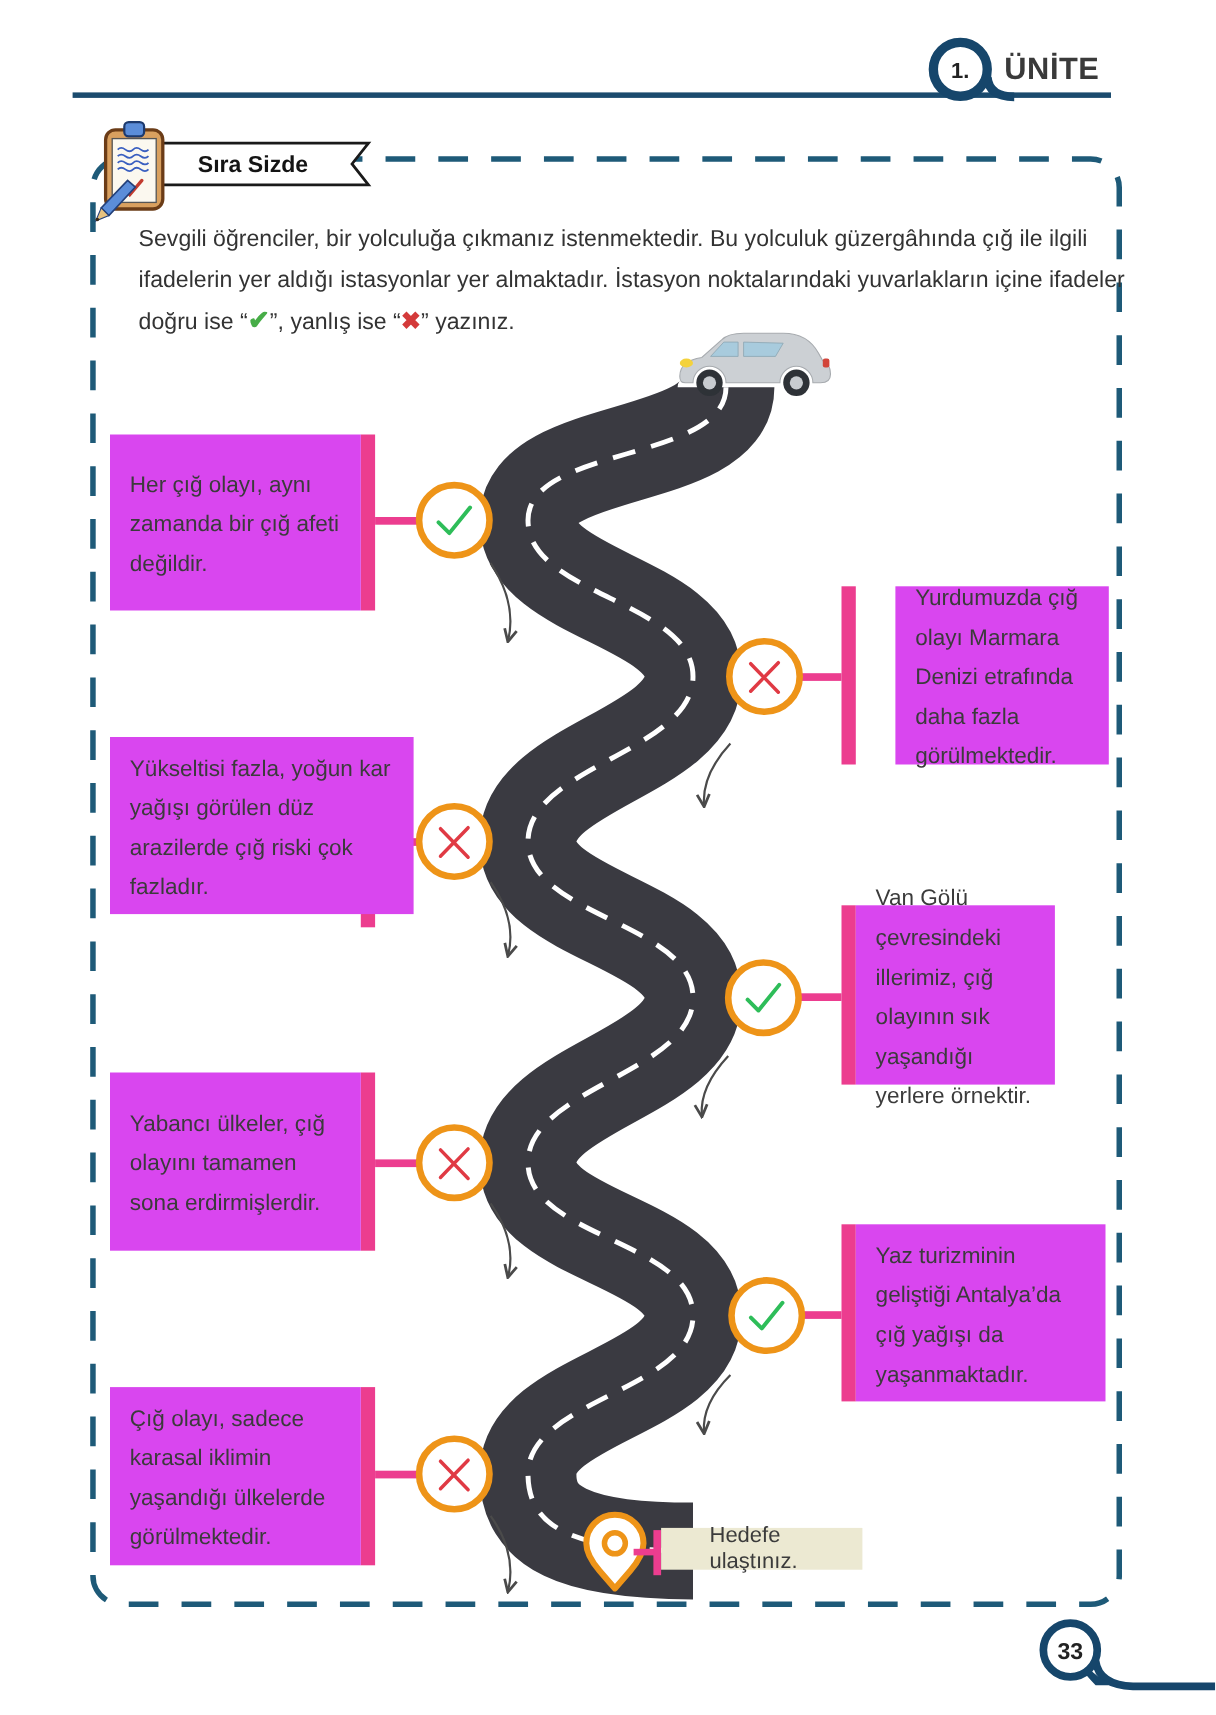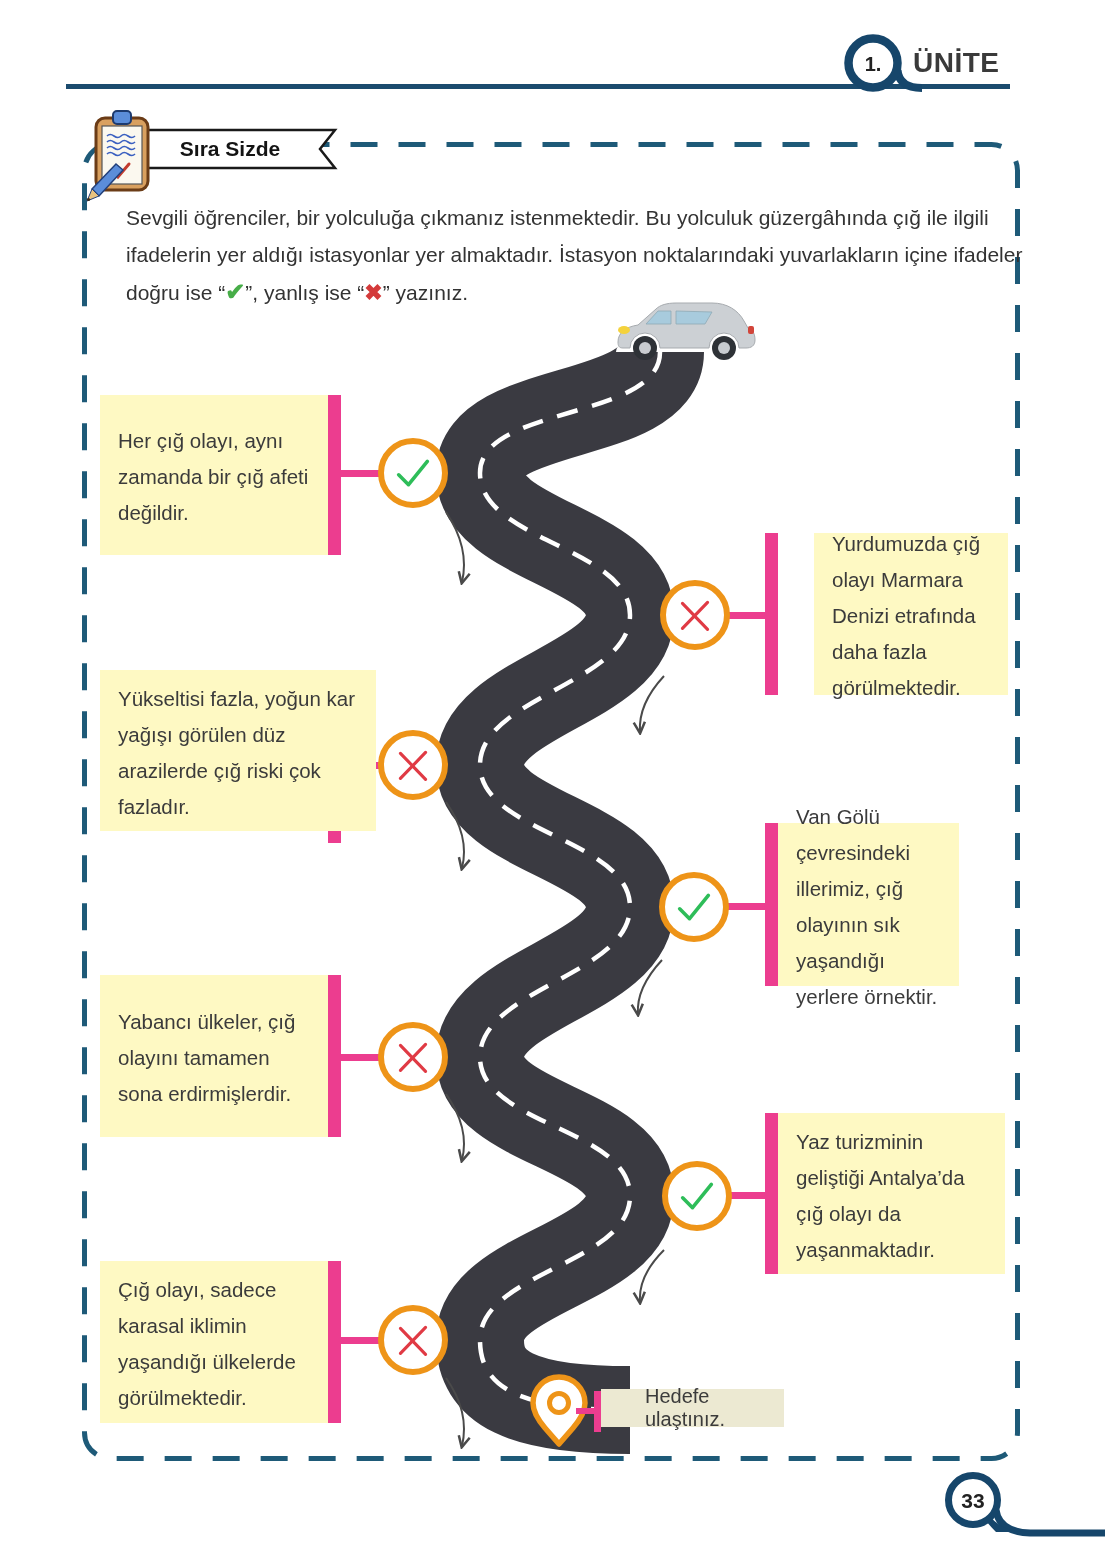--- a/index.html
+++ b/index.html
@@ -15,21 +15,21 @@
 
   
   .intro{left:100px;top:199px;width:908px;font-size:21px;line-height:37px;color:#333;margin-left:26px;}
   .intro .chk{color:#47ad48;font-weight:bold;font-size:24px;}
   .intro .crs{color:#d43a3a;font-weight:bold;font-size:22px;}
 
   
   .ribbon-text{font:bold 21px "Liberation Sans",sans-serif;fill:#141414;}
 
   
-  .sbox{background:#fef9c3;box-sizing:border-box;display:flex;align-items:center;
+  .sbox{background:#d946ef;box-sizing:border-box;display:flex;align-items:center;
         padding:6px 14px 2px 18px;font-size:20.5px;line-height:36px;color:#3b3b3b;}
   .pinkbar{background:#ec3d8f;}
   .connector{background:#ec3d8f;}
   .circle{width:70px;height:70px;box-sizing:border-box;border:6px solid #ee9418;border-radius:50%;
           background:#fff;display:flex;align-items:center;justify-content:center;}
   .circle svg{width:52px;height:52px;display:none;}
   .circle.mark-check svg.check{display:block;}
   .circle.mark-cross svg.cross{display:block;}
 
   .goal-box{background:#ece9d2;box-sizing:border-box;display:flex;align-items:center;
@@ -194,21 +194,21 @@
   <div class="abs circle mark-cross" style="left:378px;top:1022px;">
 
     <svg class="cross" viewBox="0 0 58 58">
         <path d="M15,16 L43,45 M43,15 L15,44" fill="none" stroke="#e03a44" stroke-width="3.5" stroke-linecap="round"></path>
       </svg>
   </div>
 
   <div class="abs pinkbar" style="left:765px;top:1113px;width:13px;height:161px;"></div>
   <div class="abs connector" style="left:726px;top:1192px;width:39px;height:7px;"></div>
   <div class="abs sbox" style="left:778px;top:1113px;width:227px;height:161px;">
-    <span>Yaz turizminin geliştiği Antalya’da çığ olayı da yaşanmaktadır.</span>
+    <span>Yaz turizminin geliştiği Antalya’da çığ yağışı da yaşanmaktadır.</span>
     </div>
   <div class="abs circle mark-check" style="left:662px;top:1161px;">
     <svg class="check" viewBox="0 0 58 58">
         <polyline points="13,31 24,42 45,16" fill="none" stroke="#2ebd59" stroke-width="4" stroke-linecap="round" stroke-linejoin="round"></polyline>
       </svg>
 
   </div>
 
   <div class="abs pinkbar" style="left:328px;top:1261px;width:13px;height:162px;"></div>
   <div class="abs connector" style="left:341px;top:1337px;width:40px;height:7px;"></div>

